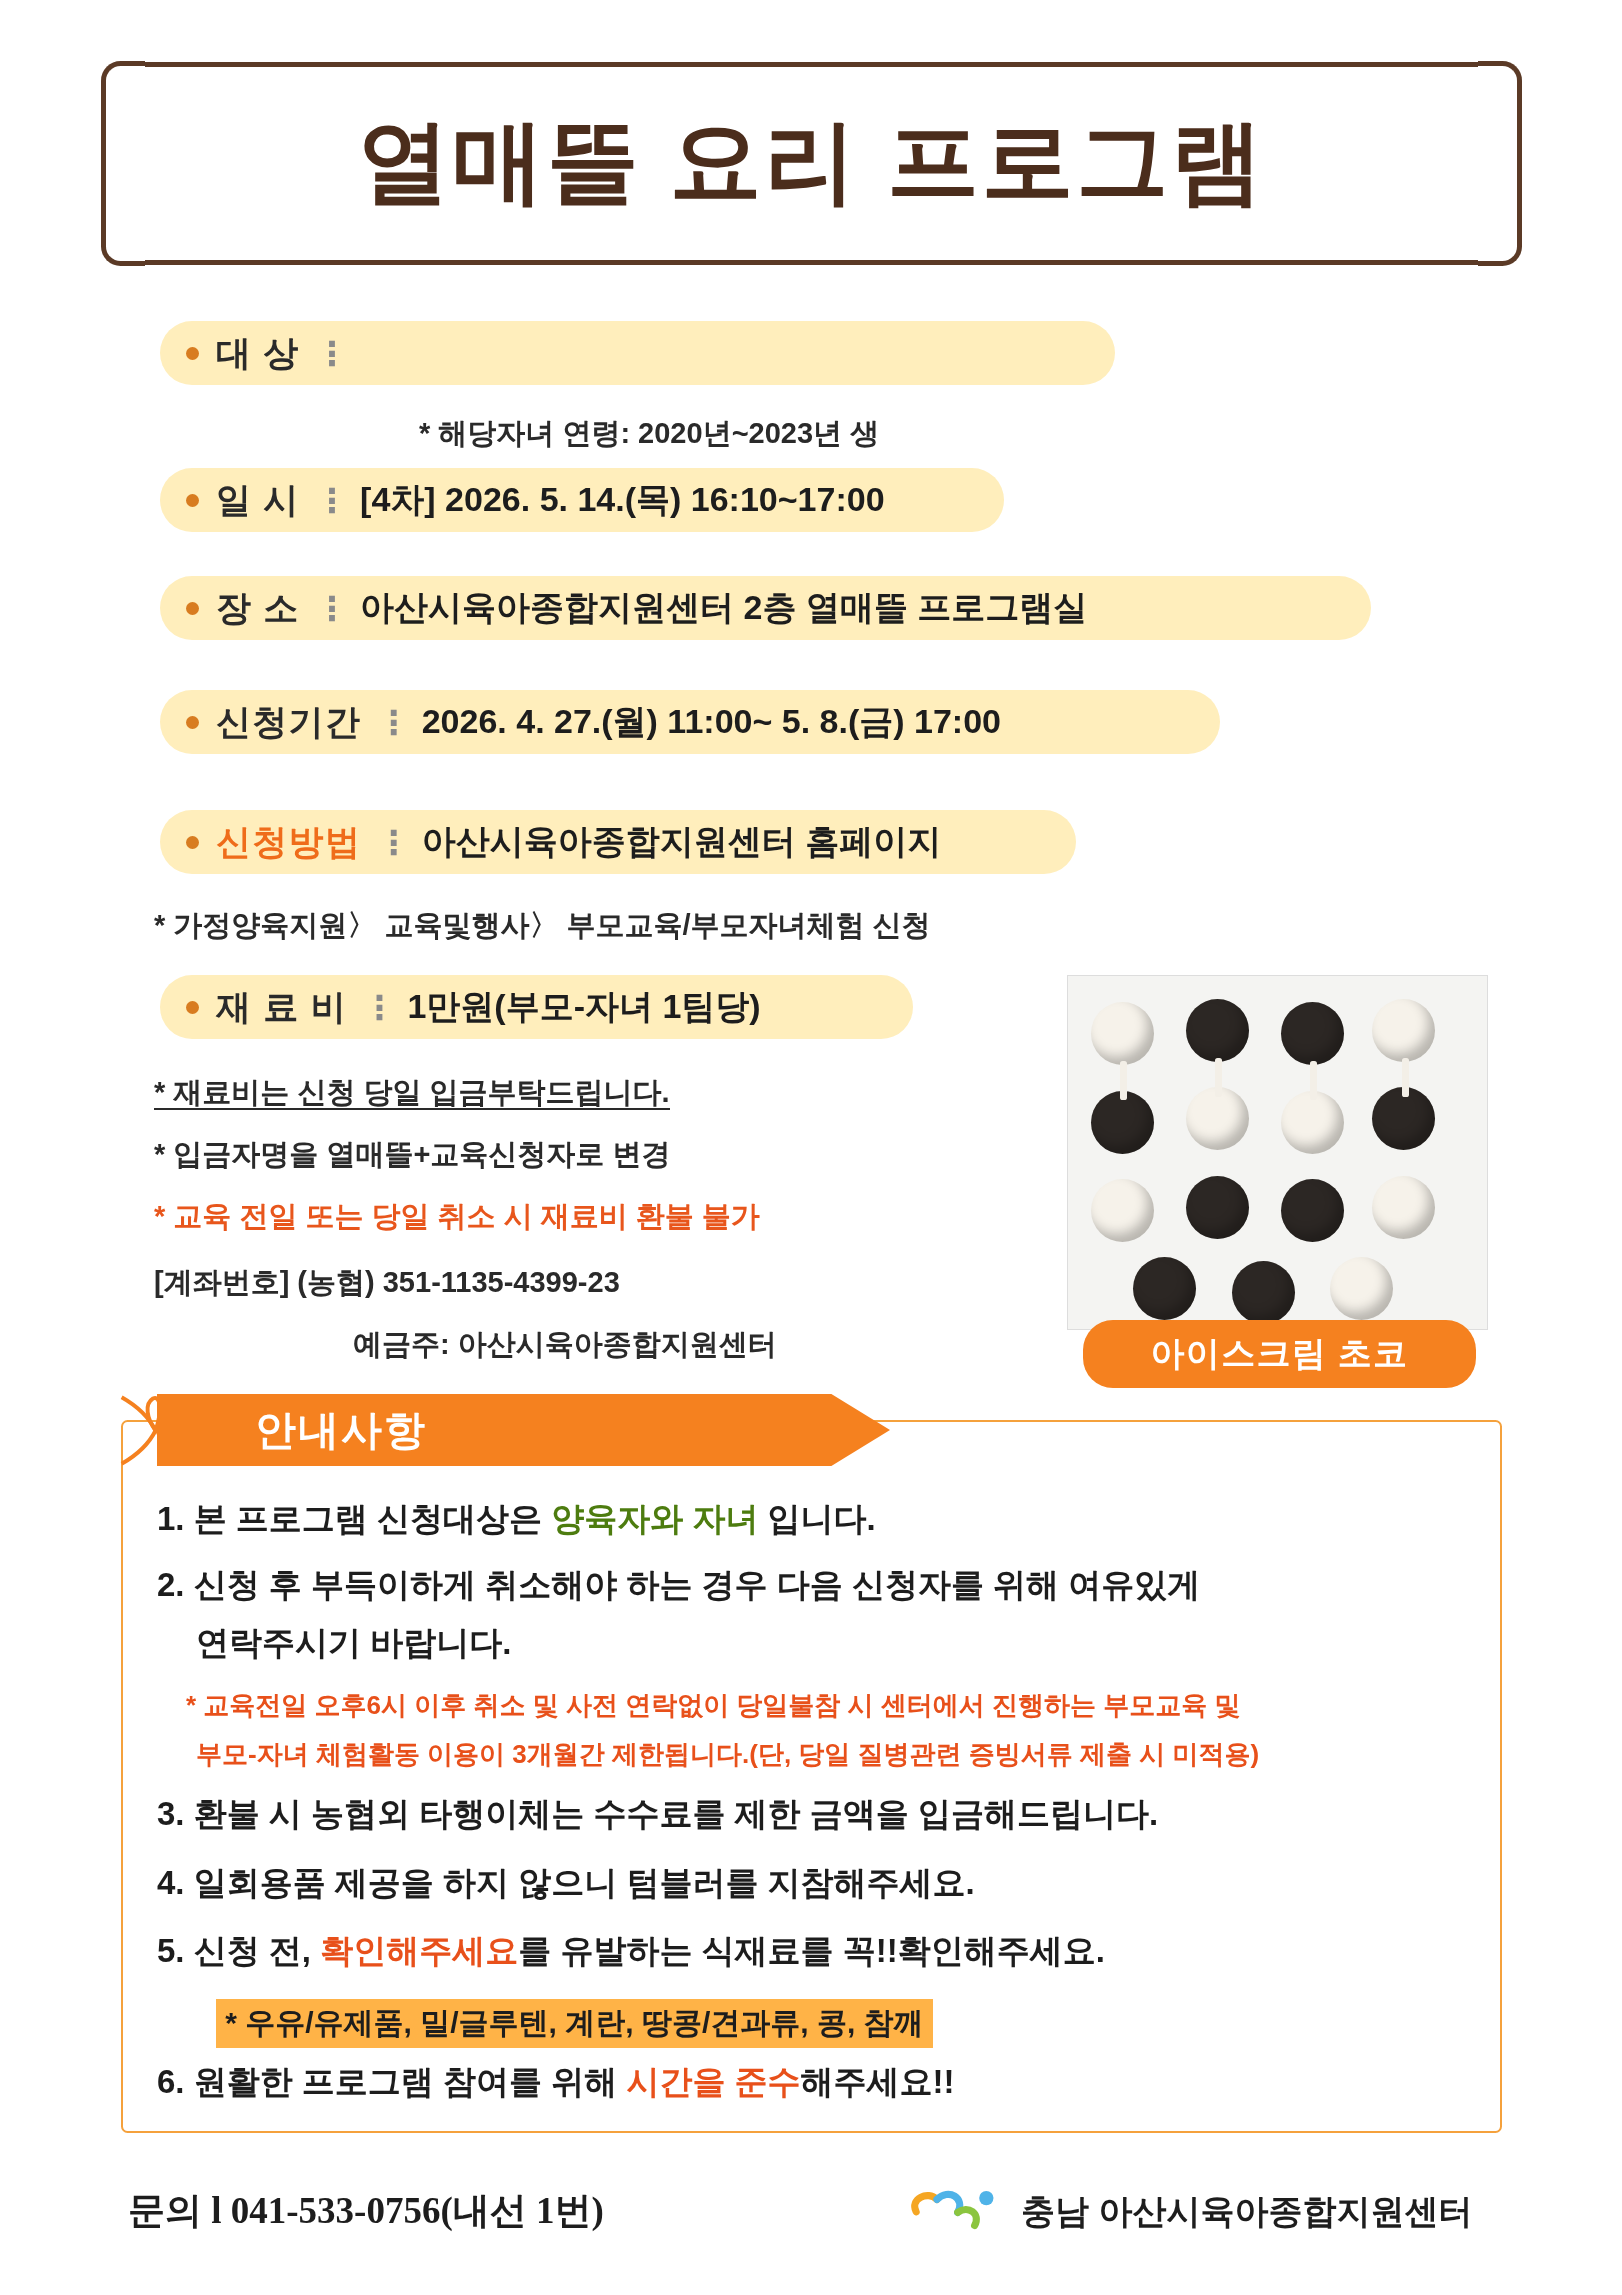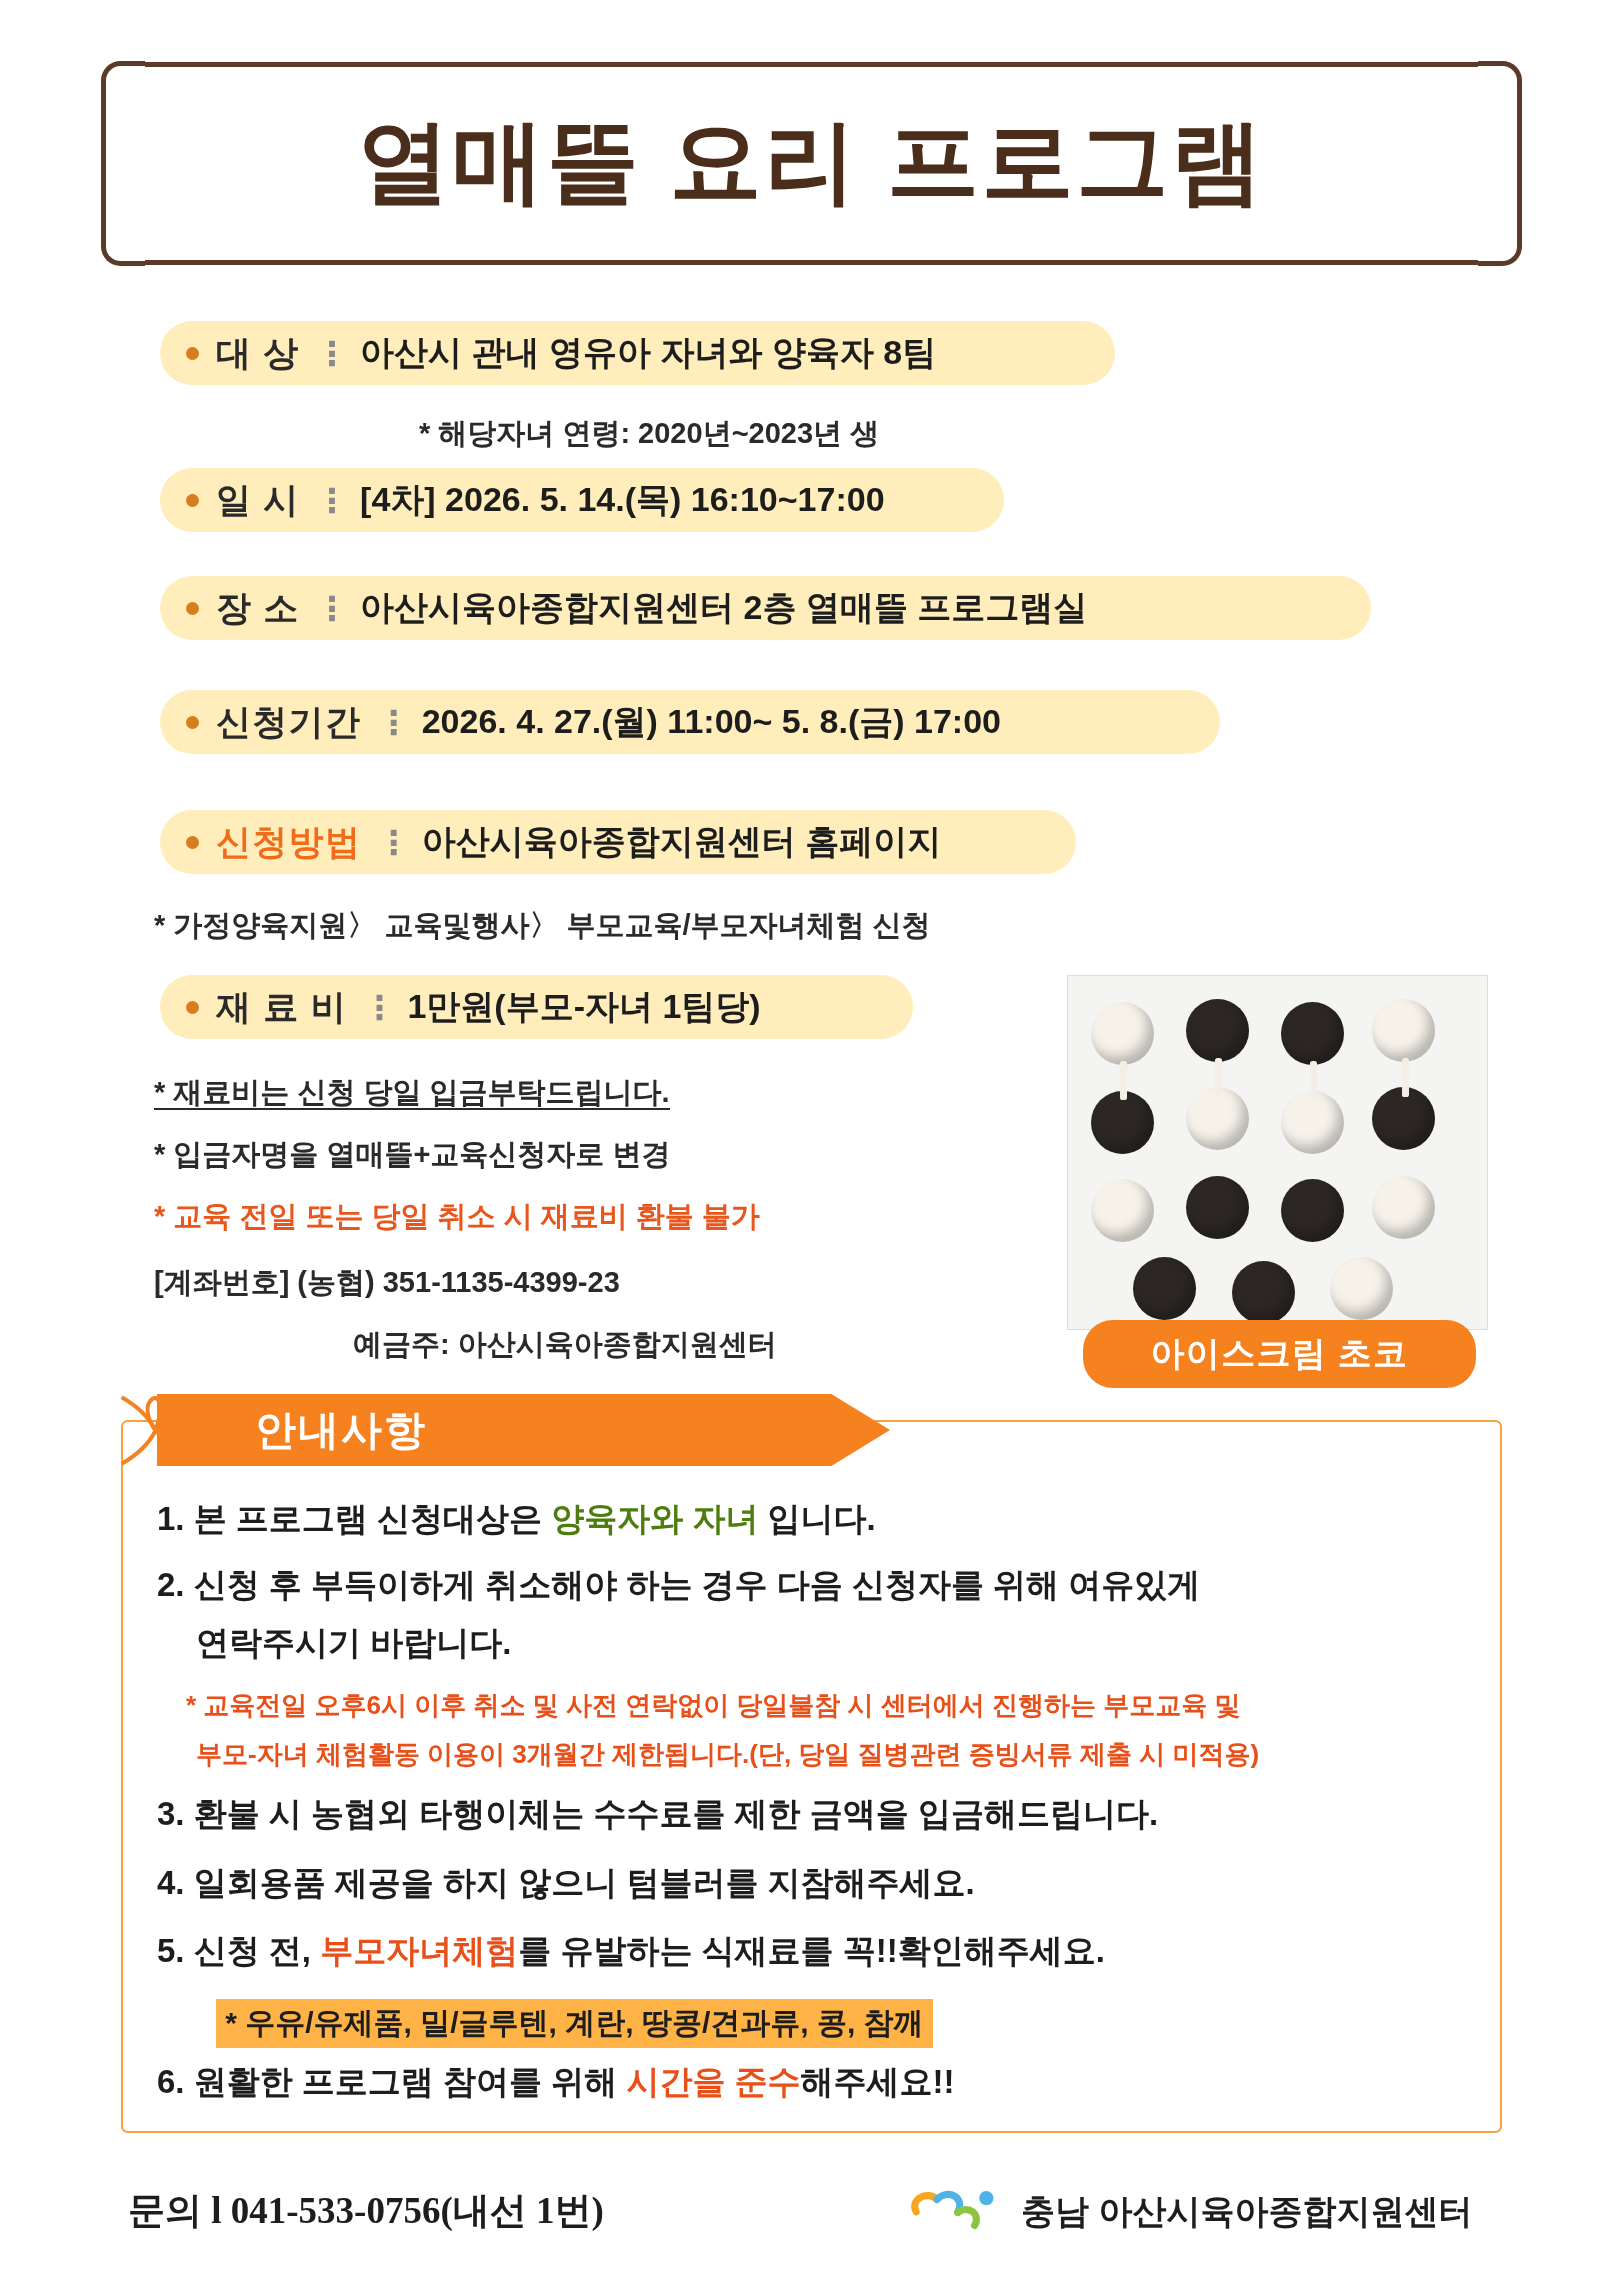--- a/index.html
+++ b/index.html
@@ -127,21 +127,20 @@
 <div class="poster">
 
   <div class="title-banner">
     <div class="title-text">열매뜰 요리 프로그램</div>
   </div>
 
   <div class="info-row" style="left:160px;top:321px;width:955px;text-align:center;">
     <span class="bullet"></span>
     <span class="lbl">대      상</span>
     <span class="colon">⋮</span>
-    <span class="val">아산시 관내 영유아 자녀와 양육자 8팀</span>
   </div>
   <div class="note" style="left:419px;top:414px;">* 해당자녀 연령: 2020년~2023년 생</div>
 
   <div class="info-row" style="left:160px;top:468px;width:844px;">
     <span class="bullet"></span>
     <span class="lbl">일      시</span>
     <span class="colon">⋮</span>
     <span class="val">[4차] 2026. 5. 14.(목) 16:10~17:00</span>
   </div>
 
@@ -230,21 +229,21 @@
   <div class="gi" style="left:157px;top:1793px;">
     <span>3.</span>
     <span>환불 시 농협외 타행이체는 수수료를 제한 금액을 입금해드립니다.</span>
   </div>
   <div class="gi" style="left:157px;top:1862px;">
     <span>4.</span>
     <span>일회용품 제공을 하지 않으니 텀블러를 지참해주세요.</span>
   </div>
   <div class="gi" style="left:157px;top:1930px;">
     <span>5.</span>
-    <span>신청 전, </span><span class="redorange">부모자녀체험</span><span>를 유발하는 식재료를 꼭!!확인해주세요.</span>
+    <span>신청 전, </span><span class="redorange">확인해주세요</span><span>를 유발하는 식재료를 꼭!!확인해주세요.</span>
   </div>
   <div style="position:absolute;left:216px;top:1999px;font-size:30px;font-weight:bold;background:#ffb347;padding:3.9px 9.2px;white-space:nowrap;">* 우유/유제품, 밀/글루텐, 계란, 땅콩/견과류, 콩, 참깨</div>
   <div class="gi" style="left:157px;top:2061px;">
     <span>6.</span>
     <span>원활한 프로그램 참여를 위해 </span><span class="redorange">시간을 준수</span><span>해주세요!!</span>
   </div>
 
   <div class="footer-contact">문의 l 041-533-0756(내선 1번)</div>
   <svg class="logo" viewBox="0 0 155 100">
     <path d="M20 55 C10 35, 38 22, 52 36" fill="none" stroke="#f5a623" stroke-width="11" stroke-linecap="round"></path>

